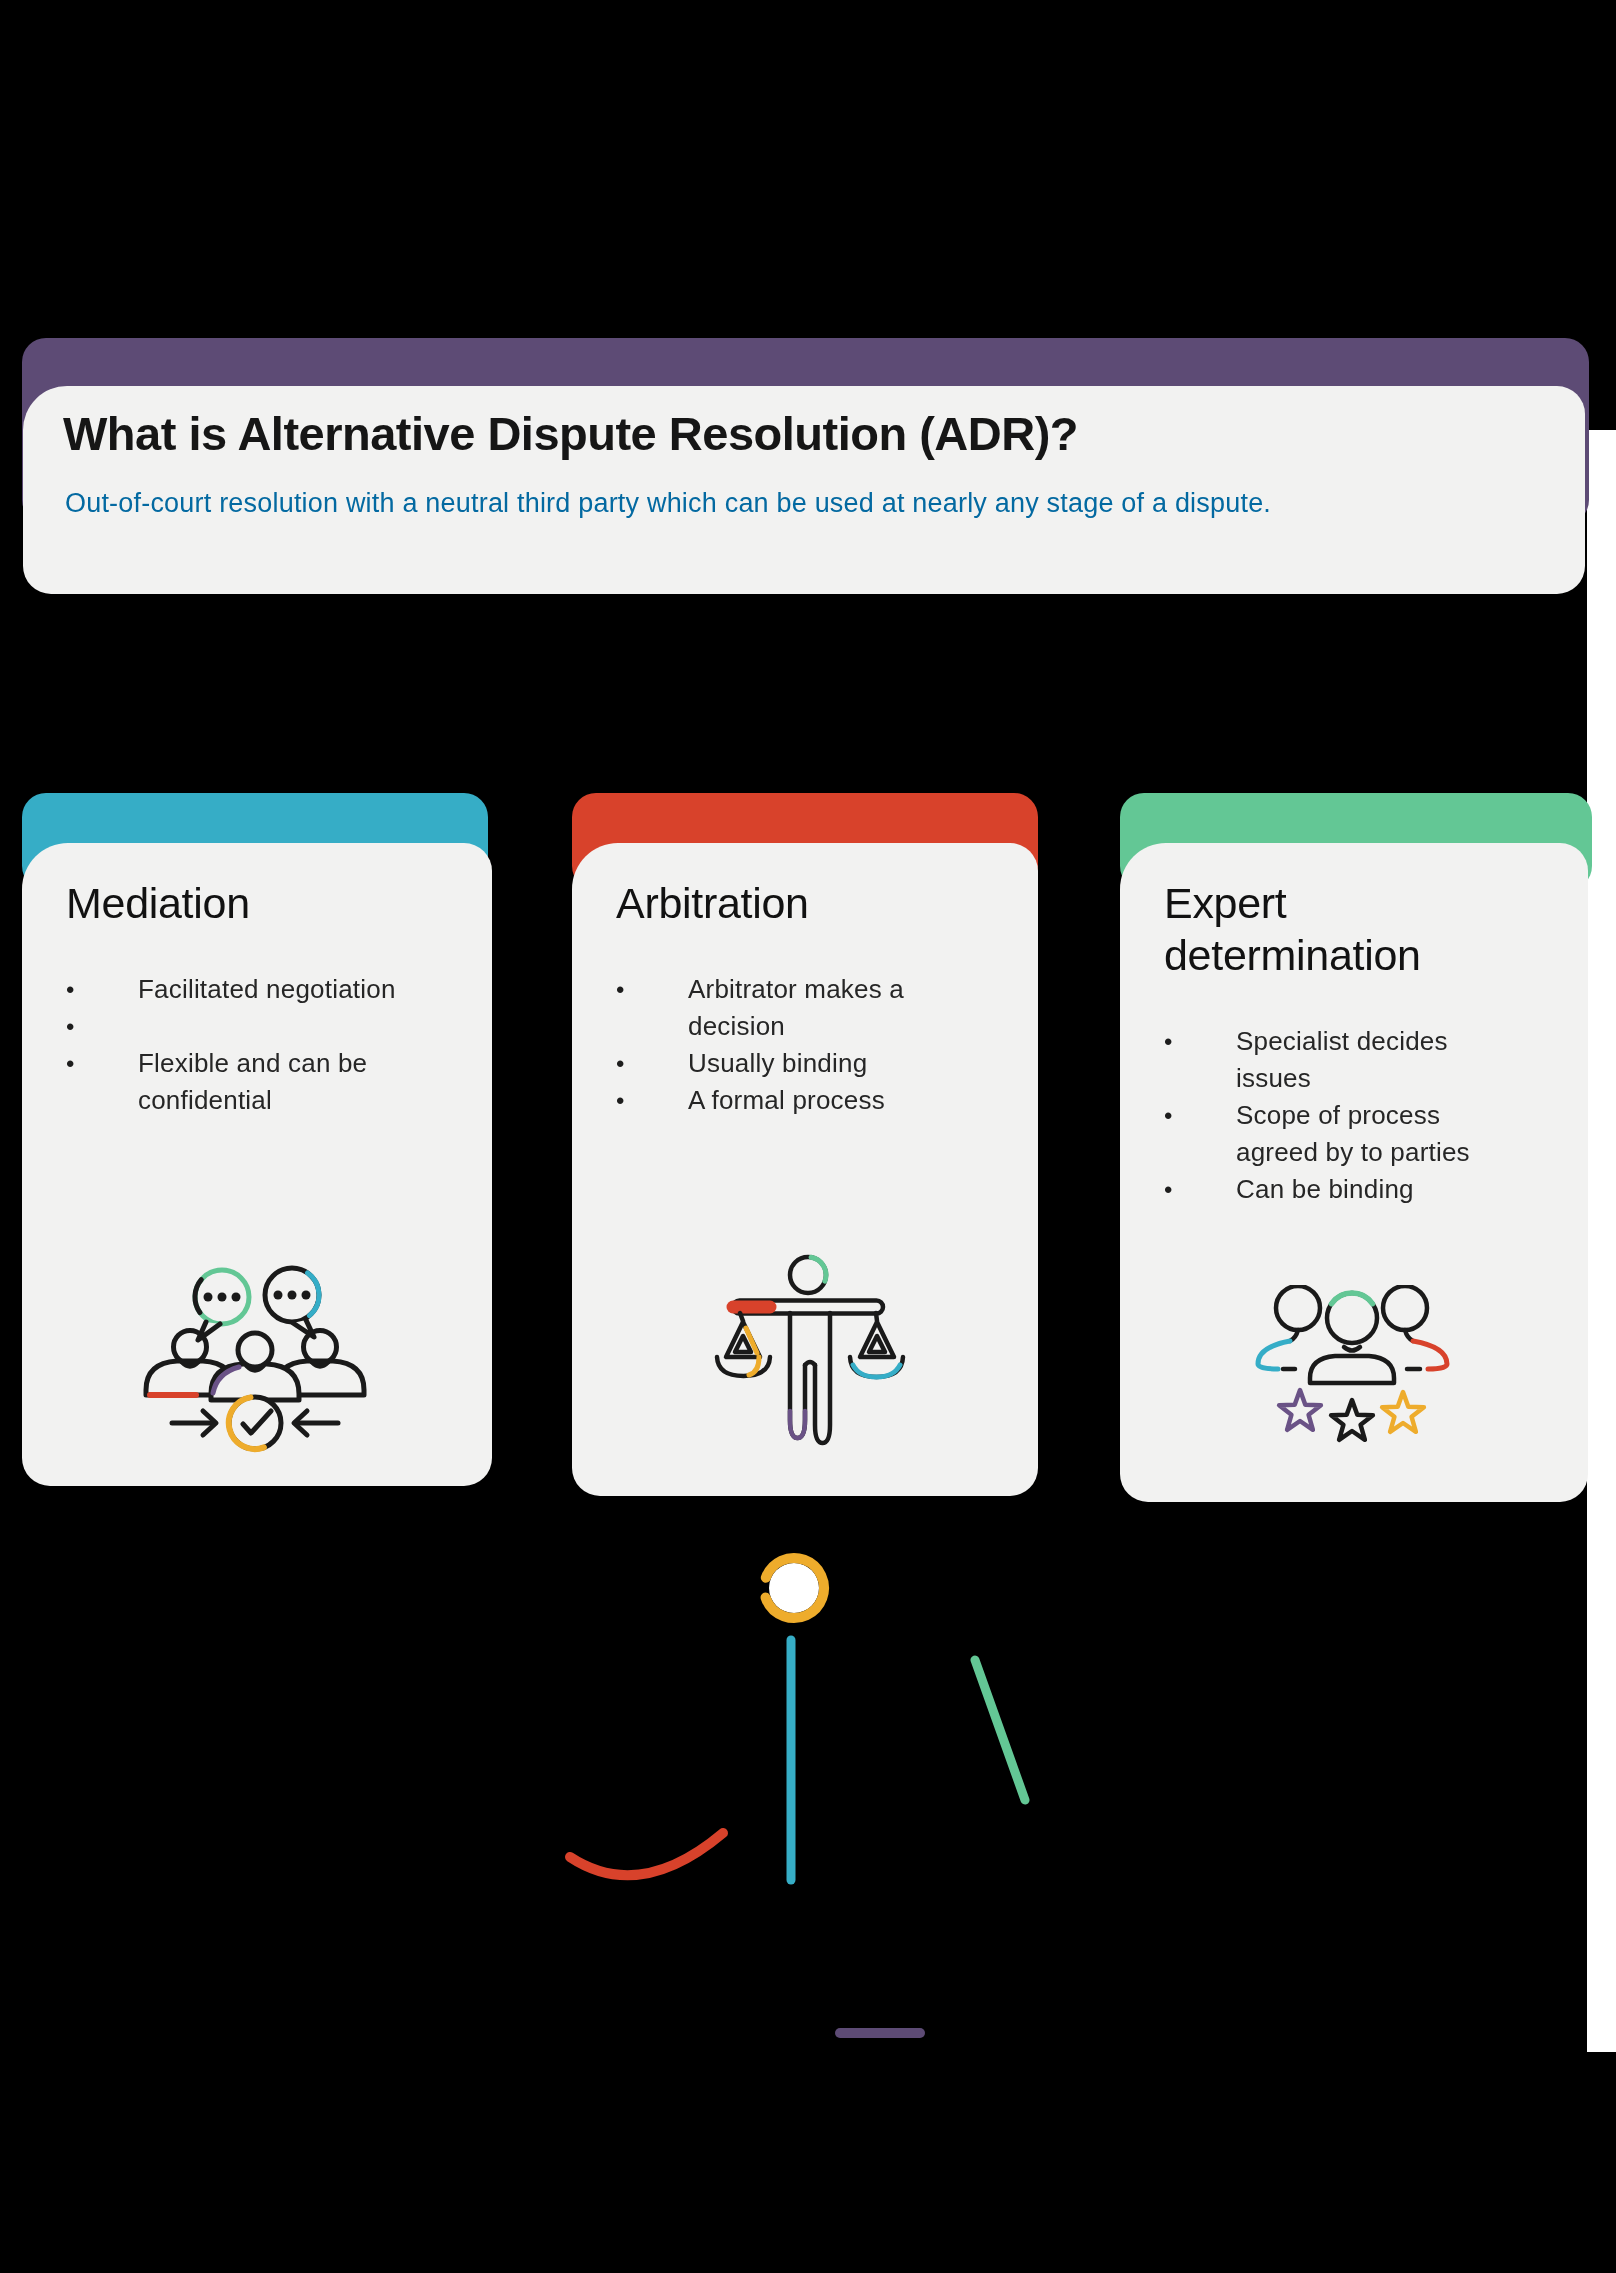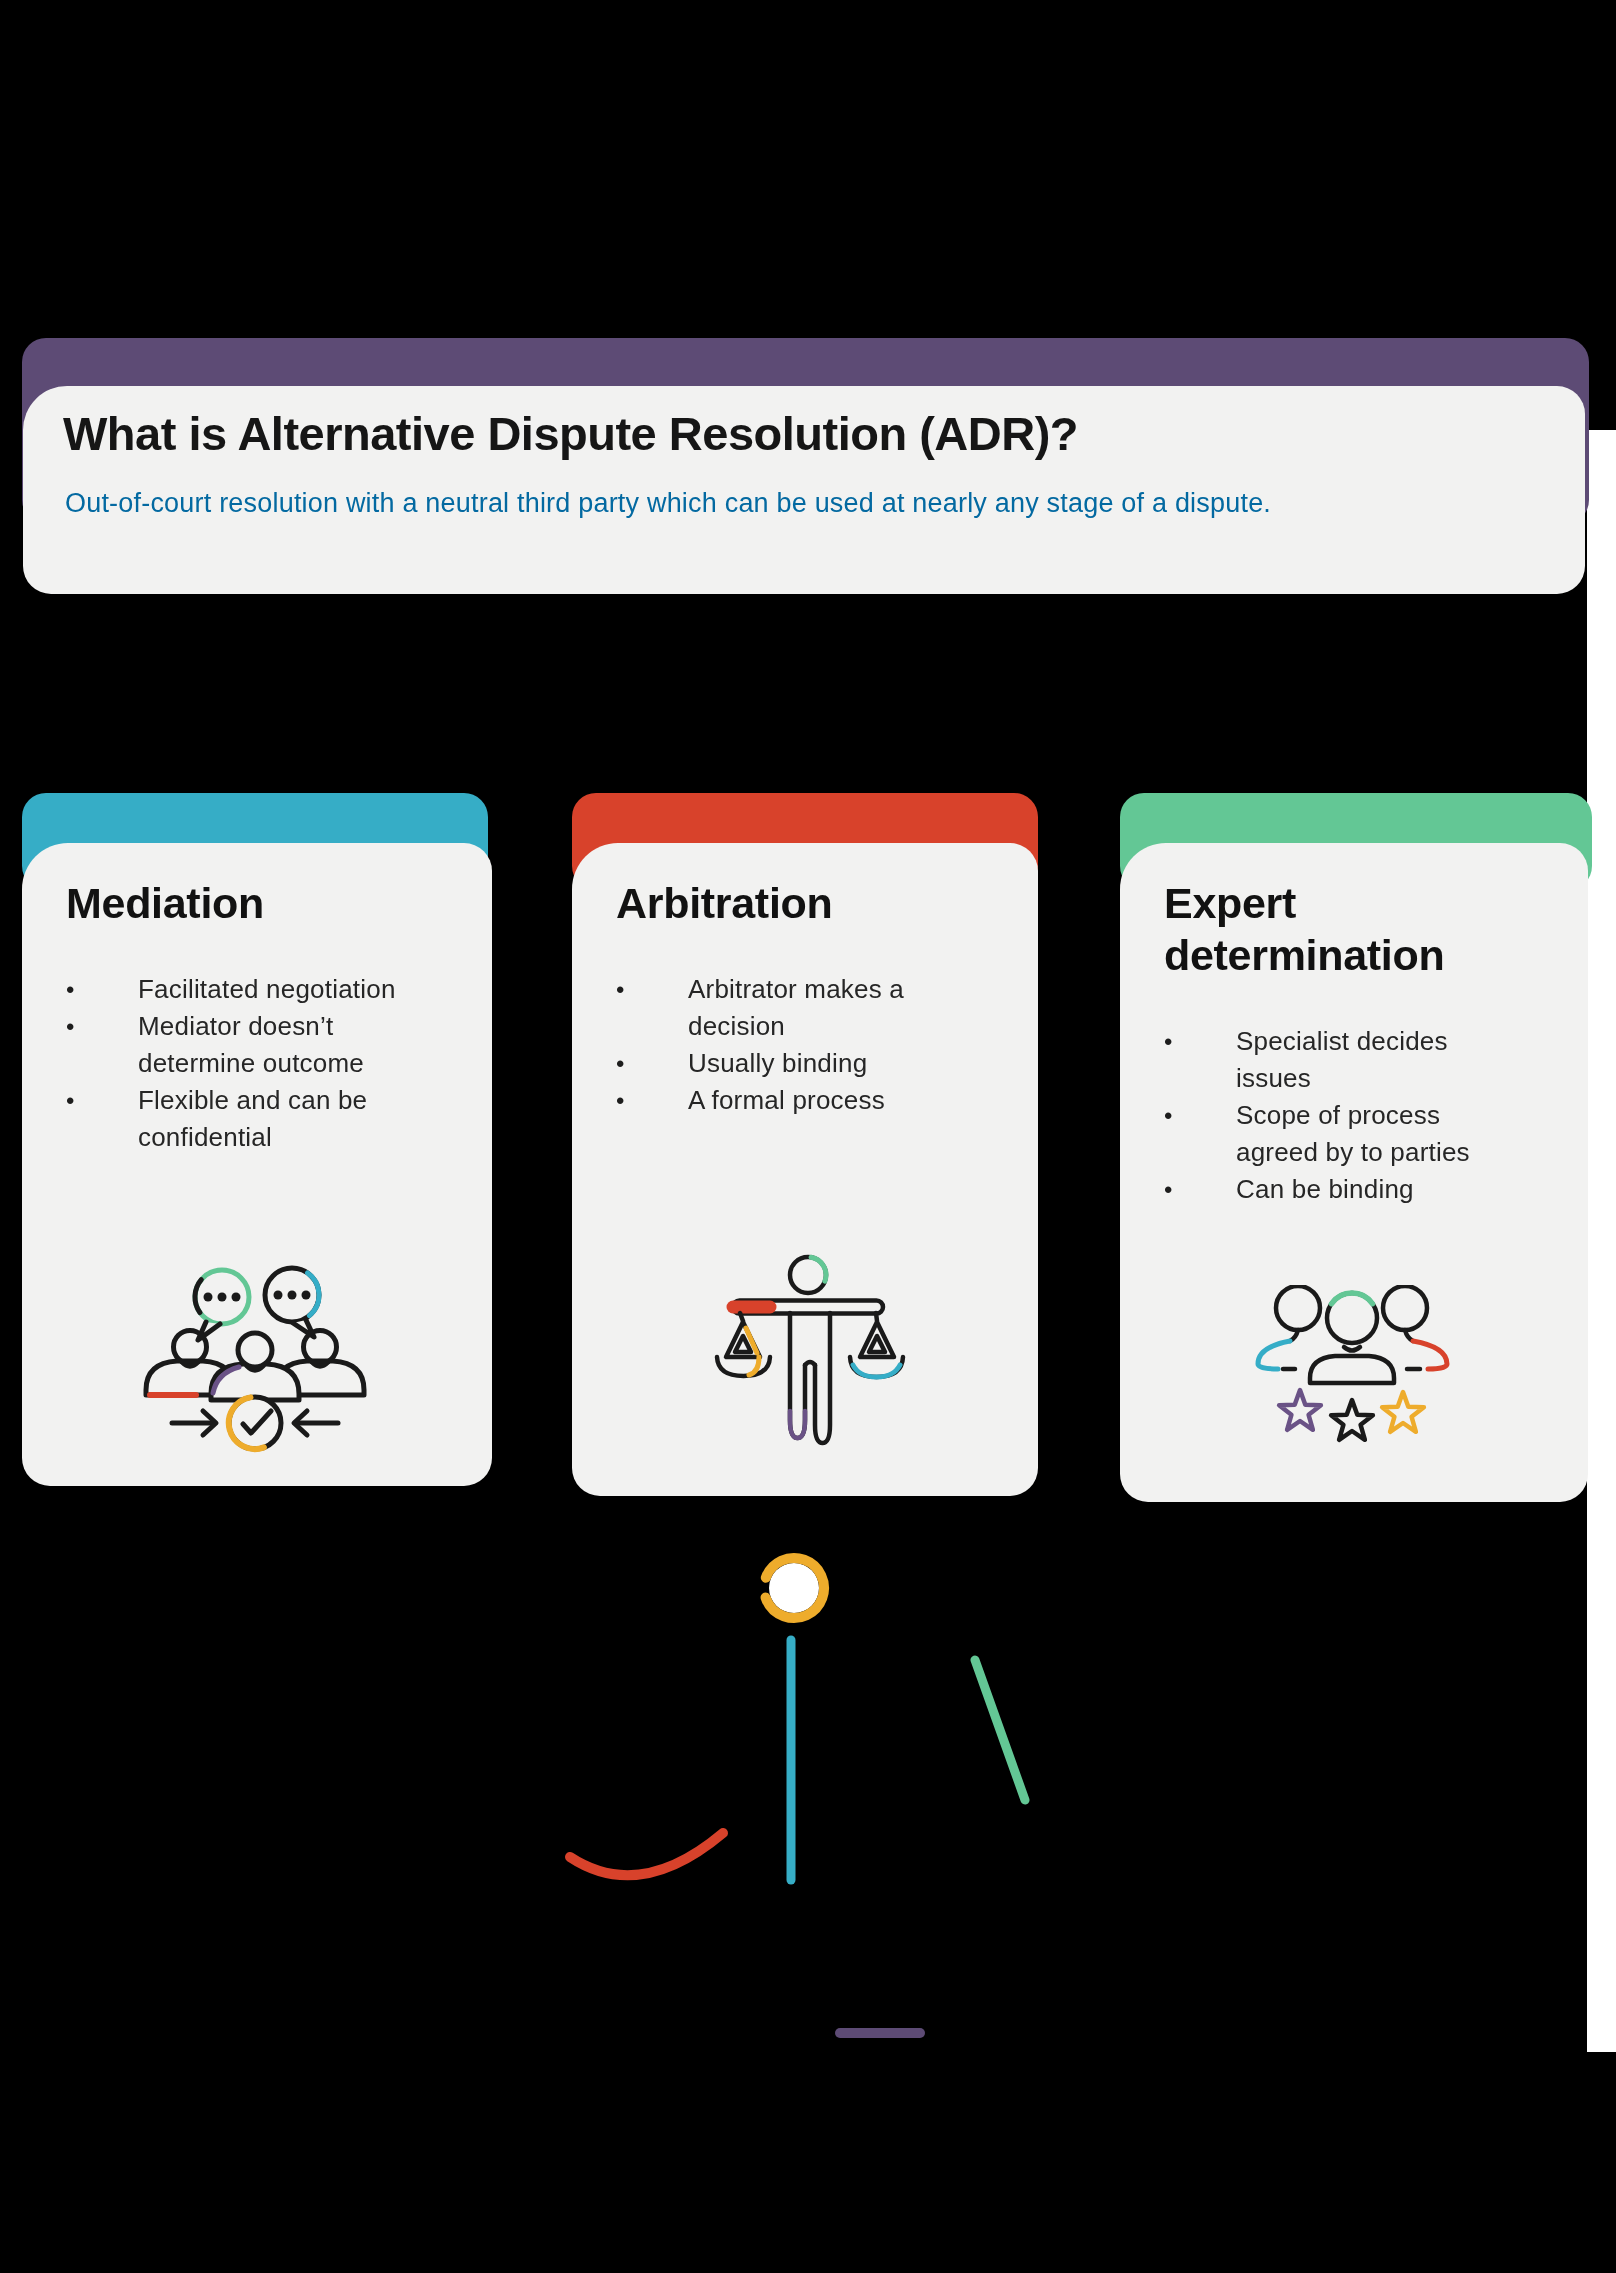--- a/index.html
+++ b/index.html
@@ -27,21 +27,21 @@
   #card-expert{left:1120px;width:472px;}
   .card-backing{position:absolute;top:0;left:0;right:0;height:97px;border-radius:24px;}
   #card-mediation .card-backing{right:4px;background:#36adc6;}
   #card-arbitration .card-backing{background:#d8422b;}
   #card-expert .card-backing{background:#63c795;}
   .card-face{position:absolute;top:50px;left:0;right:0;background:#f2f2f1;
     border-radius:46px 28px 28px 28px;box-sizing:border-box;padding:34px 20px 0 44px;}
   #card-mediation .card-face{bottom:16px;}
   #card-arbitration .card-face{bottom:6px;}
   #card-expert .card-face{bottom:0;right:4px;}
-  .card-face h2{margin:0;font-size:43px;line-height:52px;font-weight:bold;color:#121212;letter-spacing:-0.3px;max-width:340px;}
+  .card-face h2{margin:0;font-size:43px;line-height:52px;font-weight:normal;color:#121212;letter-spacing:-0.3px;max-width:340px;}
   .card-face ul{list-style:none;margin:42px 0 0 0;padding:0;}
   .card-face li{display:flex;align-items:flex-start;margin:0;}
   .bullet-marker{width:72px;flex:0 0 72px;font-size:24px;line-height:37px;color:#1d1d1d;}
   .bullet-text{max-width:280px;font-size:26px;line-height:37px;color:#262626;letter-spacing:0.2px;}
 
   .icon-wrap{position:absolute;}
   #mediation-icon-wrap{left:88px;top:447px;}
   #arbitration-icon-wrap{left:88px;top:452px;}
   #expert-icon-wrap{left:130px;top:492px;}
 
@@ -67,21 +67,20 @@
   <div class="card-backing"></div>
   <div class="card-face">
     <h2>Mediation</h2>
     <ul>
       <li>
           <span class="bullet-marker">•</span>
           <span class="bullet-text">Facilitated negotiation</span>
         </li>
       <li>
           <span class="bullet-marker">•</span>
-          <span class="bullet-text">Mediator doesn’t determine outcome</span>
         </li>
       <li>
           <span class="bullet-marker">•</span>
           <span class="bullet-text">Flexible and can be confidential</span>
         </li>
     </ul>
   </div>
   <div id="mediation-icon-wrap" class="icon-wrap">
     <svg width="290" height="240" viewBox="0 0 290 240">
 

